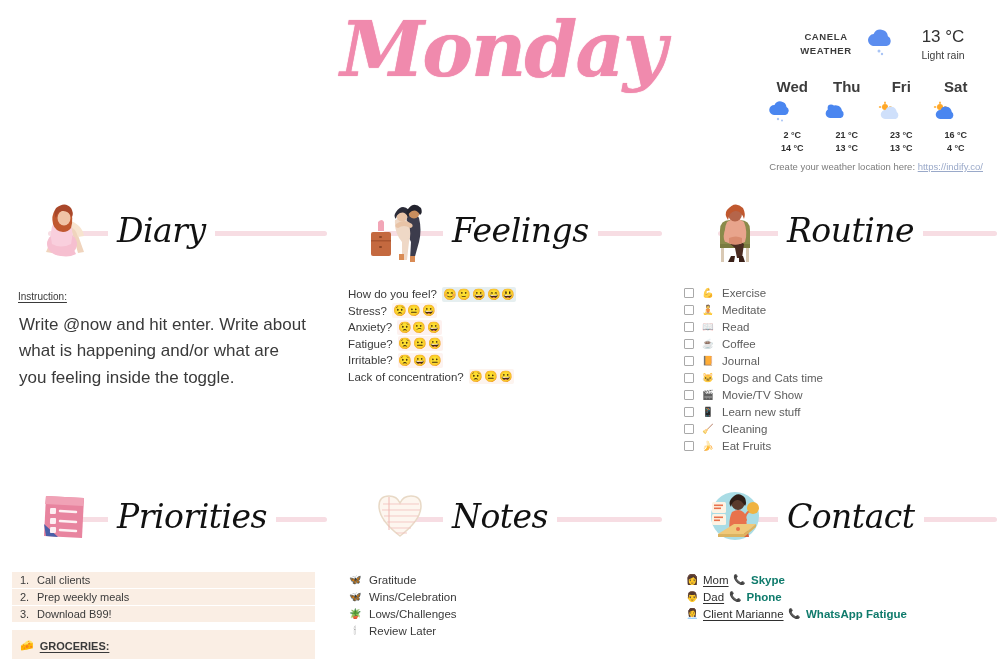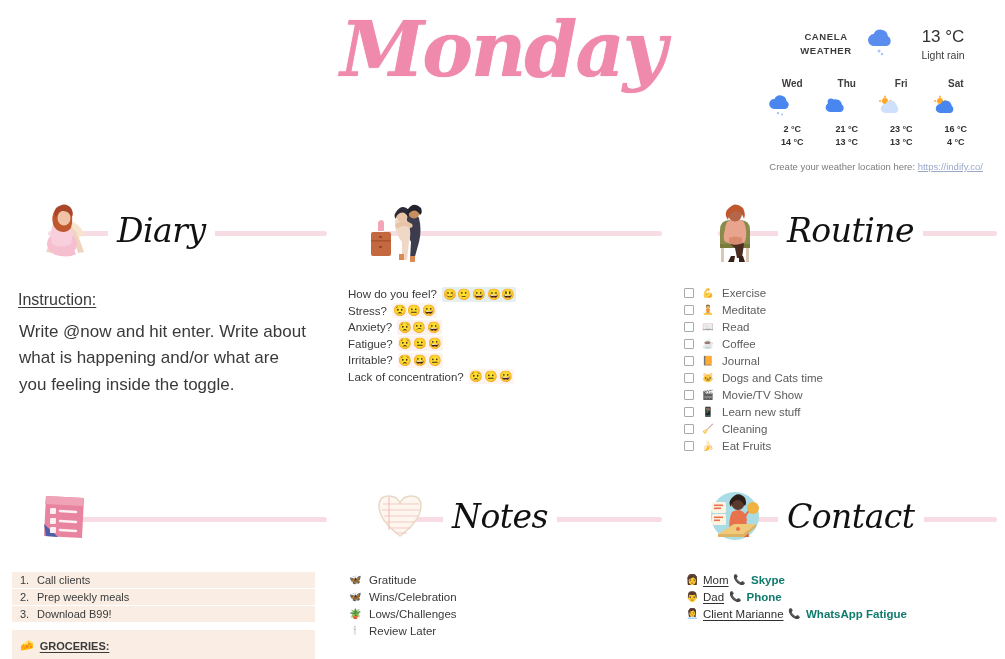--- a/index.html
+++ b/index.html
@@ -59,21 +59,21 @@
 
   .forecast {
     display: flex;
     margin-top: 12px;
   }
   .forecast-day {
     flex: 1;
     text-align: center;
   }
   .forecast-dayname {
-    font-size: 10px;
+    font-size: 15px;
     font-weight: bold;
     color: #3c3c3c;
     margin-bottom: 6px;
   }
   .forecast-icon { height: 24px; }
   .forecast-temps {
     font-size: 9px;
     font-weight: bold;
     color: #2f2f2f;
     line-height: 1.45;
@@ -148,21 +148,21 @@
   }
   .toggle-tri {
     width: 0; height: 0;
     border-left: 6px solid #555;
     border-top: 4.5px solid transparent;
     border-bottom: 4.5px solid transparent;
   }
   .toggle-label { color: #8c8c8c; font-size: 11.5px; }
   .instr-title {
     margin-top: 25px; margin-left: 8px;
-    font-size: 16px;
+    font-size: 10px;
     color: #3a3a3a;
     text-decoration: underline;
     text-underline-offset: 2px;
   }
   .instr-body {
     margin-top: 10px; margin-left: 9px;
     font-size: 17px;
     line-height: 1.55;
     color: #3a3a3a;
     max-width: 292px;
@@ -408,20 +408,21 @@
             <path d="M47 58 l0 6 l5 0 l0 -6 z" fill="#d98b55"></path>
             <path d="M32 22 q8 -5 13 2 q4 10 1 20 l-2 18 l-5 0 l0 -18 q-8 -10 -7 -22 z" fill="#efd8c6"></path>
             <path d="M36 56 l0 6 l5 0 l0 -6 z" fill="#d98b55"></path>
             <ellipse cx="39" cy="17" rx="6" ry="6.5" fill="#e8c3a6"></ellipse>
             <path d="M33 14 q6 -9 13 -2 q2 5 -1 7 q-3 -6 -8 -4 q-4 2 -4 6 q-3 -3 0 -7 z" fill="#2b2b38"></path>
             <ellipse cx="51" cy="14" rx="6" ry="6.5" fill="#c98e5e"></ellipse>
             <path d="M45 11 q6 -8 13 -1 q2 5 -1 7 q-3 -6 -8 -4 q-4 2 -4 6 q-3 -4 0 -8 z" fill="#23232e"></path>
             <path d="M33 26 q8 -6 16 0 q2 3 -2 4 q-6 -4 -12 0 q-4 -1 -2 -4 z" fill="#e8c3a6"></path>
           </svg>
         </div>
+        <div class="sec-title">Feelings</div>
       </div>
       <div class="sec-body">
         <div class="feel-list">
 
           <div class="feel-row">
             <span>How do you feel?</span>
             <span class="feel-emojis hl-0">
               <span class="emoji">😊</span>
               <span class="emoji">🙂</span>
               <span class="emoji">😀</span>
@@ -572,20 +573,21 @@
               <rect x="22" y="34" width="6" height="6" rx="1" transform="rotate(2 25 37)"></rect>
               <rect x="22" y="43" width="6" height="6" rx="1" transform="rotate(2 25 46)"></rect>
             </g>
             <g stroke="#fdf0f3" stroke-width="2.5" stroke-linecap="round">
               <line x1="32" y1="27" x2="48" y2="28"></line>
               <line x1="32" y1="37" x2="48" y2="38"></line>
               <line x1="32" y1="46" x2="48" y2="47"></line>
             </g>
           </svg>
         </div>
+        <div class="sec-title">Priorities</div>
       </div>
       <div class="sec-body">
         <div class="prio-list">
           <div class="prio-item">
             <span class="prio-num">1.</span>
             <span>Call clients</span>
           </div>
           <div class="prio-item">
             <span class="prio-num">2.</span>
             <span>Prep weekly meals</span>

